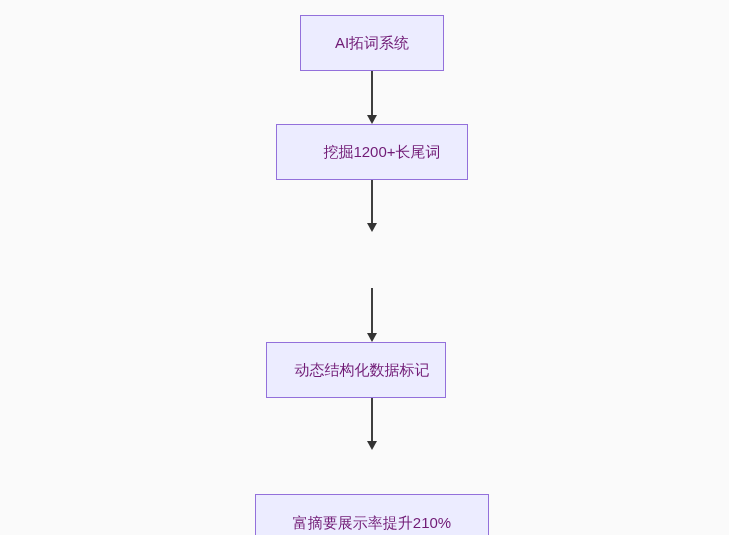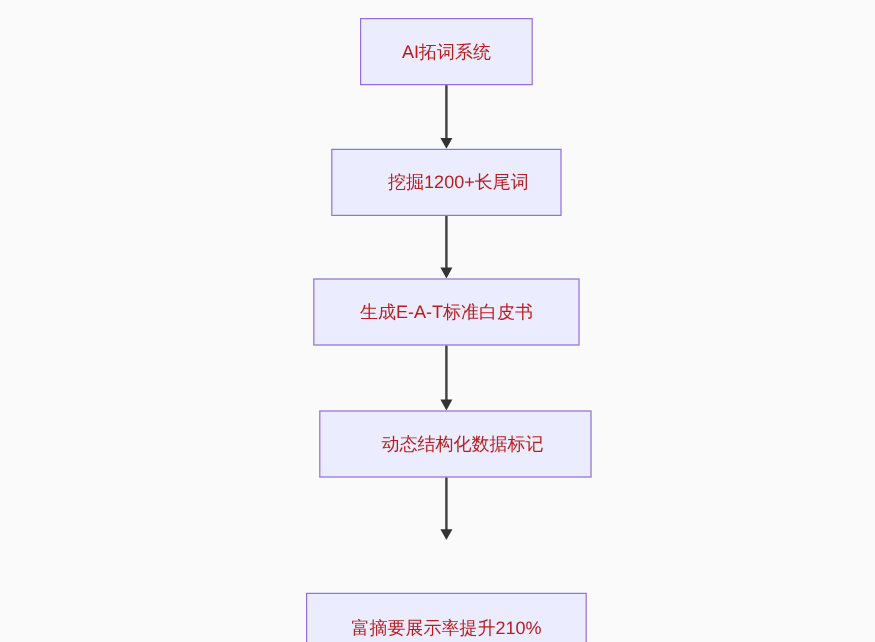--- a/index.html
+++ b/index.html
@@ -14,32 +14,32 @@
   .canvas {
     position: relative;
     width: 729px;
     height: 535px;
   }
   .flow-node {
     position: absolute;
     box-sizing: border-box;
     background: #ECECFF;
     border: 1.5px solid #9370DB;
-    color: #b91c1c;
+    color: #701a75;
     font-size: 15px;
     display: flex;
     align-items: center;
     justify-content: center;
     text-align: center;
     white-space: nowrap;
   }
   .n1 { left: 300px; top: 15px;  width: 144px; height: 56px; }
   .n2 { left: 276px; top: 124px; width: 192px; height: 56px; padding-left: 20px; }
   .n3 { left: 261px; top: 232px; width: 222px; height: 56px; }
-  .n4 { left: 266px; top: 342px; width: 227px; height: 56px; padding-left: 12px; }
+  .n4 { left: 266px; top: 342px; width: 180px; height: 56px; padding-left: 12px; }
   .n5 { left: 255px; top: 450px; width: 234px; height: 58px; margin-top: 44px; }
 
   .edge {
     position: absolute;
     width: 12px;
     margin-left: -6px; 
   }
   .e1 { left: 372px; top: 71px;  height: 53px; }
   .e2 { left: 372px; top: 180px; height: 52px; }
   .e3 { left: 372px; top: 288px; height: 54px; }
@@ -81,23 +81,20 @@
 
   <div class="flow-node n2">
     <span>挖掘1200+长尾词</span>
   </div>
 
   <div class="edge e2">
     <div class="edge-line"></div>
     <div class="edge-head"></div>
   </div>
 
-  <div class="flow-node n3">
-    <span>生成E-A-T标准白皮书</span>
-  </div>
 
   <div class="edge e3">
     <div class="edge-line"></div>
     <div class="edge-head"></div>
   </div>
 
   <div class="flow-node n4">
     <span>动态结构化数据标记</span>
   </div>
 

